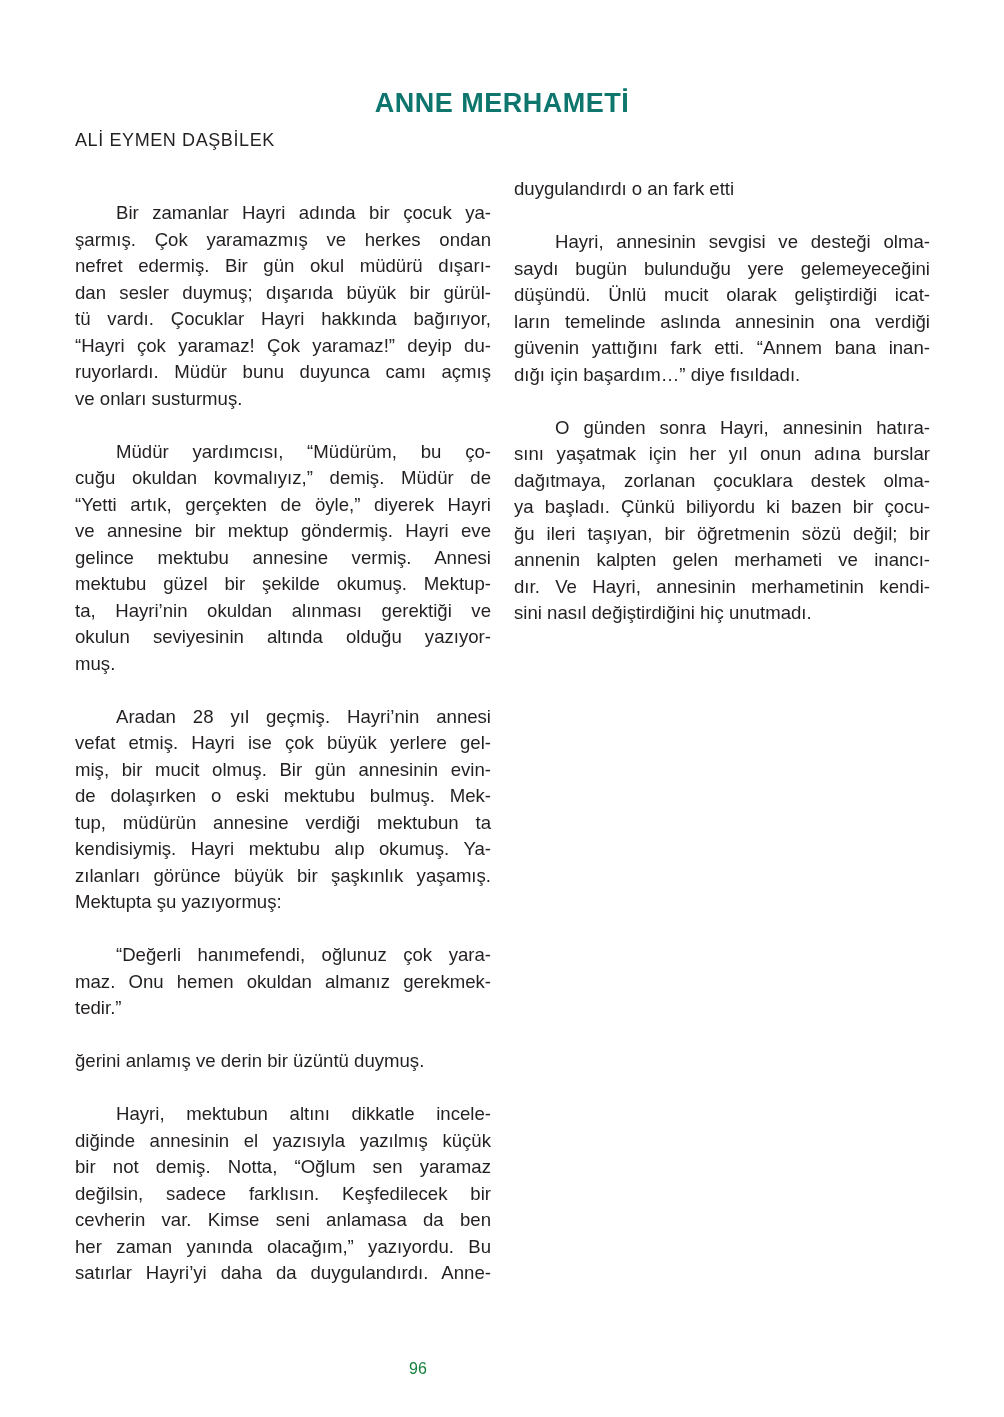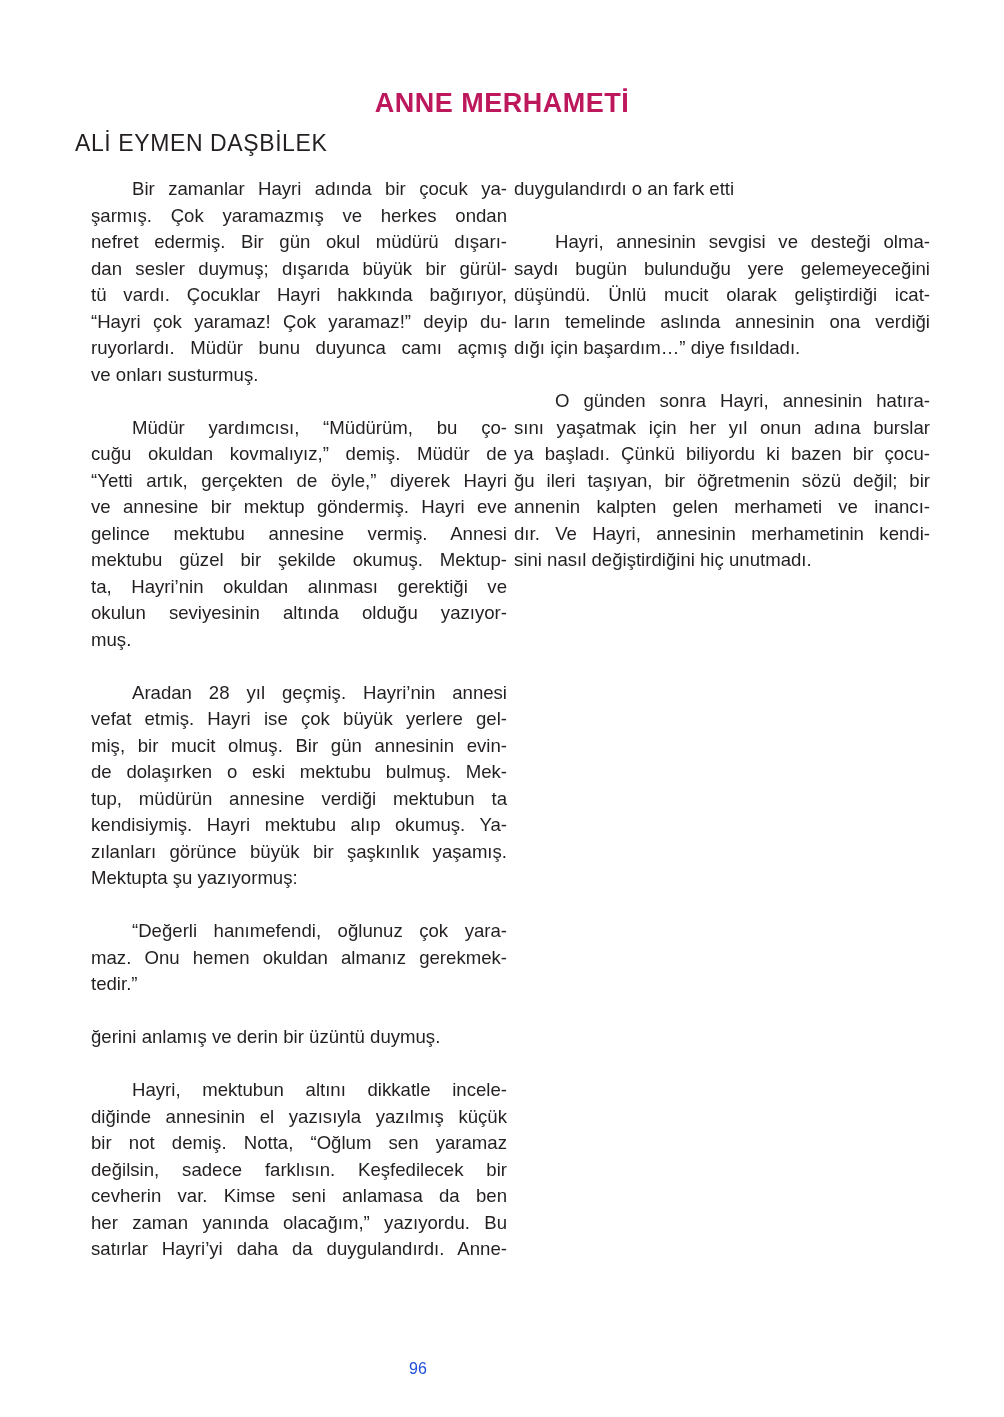--- a/index.html
+++ b/index.html
@@ -17,36 +17,36 @@
     }
     .title {
       position: absolute;
       top: 70px;
       left: 0;
       width: 1004px;
       text-align: center;
       font-size: 27px;
       font-weight: bold;
       letter-spacing: 0.5px;
-      color: #be185d;
+      color: #0f766e;
     }
     .author {
       position: absolute;
       top: 130px;
       left: 75px;
-      font-size: 23px;
+      font-size: 18px;
       letter-spacing: 0.6px;
       color: #231f20;
     }
     .column {
       position: absolute;
       top: 176px;
       width: 416px;
     }
-    .col-left { left: 91px; }
+    .col-left { left: 75px; margin-top: 24px; }
     .col-right { left: 514px; }
     .para {
       margin: 0 0 26.5px 0;
     }
     .line {
       display: block;
       height: 26.5px;
       line-height: 26.5px;
       font-size: 18.6px;
       text-align: justify;
@@ -61,21 +61,21 @@
     .line.indent {
       text-indent: 41px;
     }
     .page-number {
       position: absolute;
       top: 1360px;
       left: 0;
       width: 836px;
       text-align: center;
       font-size: 16px;
-      color: #1d4ed8;
+      color: #15803d;
     }
   </style>
 </head>
 <body>
 
 <h1 class="title">ANNE MERHAMETİ</h1>
 <div class="author">ALİ EYMEN DAŞBİLEK</div>
 
 <div class="column col-left">
 
@@ -138,26 +138,28 @@
 
   <div class="para">
     <span class="line last">duygulandırdı o an fark etti</span>
   </div>
 
   <div class="para">
     <span class="line indent">Hayri, annesinin sevgisi ve desteği olma-</span>
     <span class="line">saydı bugün bulunduğu yere gelemeyeceğini</span>
     <span class="line">düşündü. Ünlü mucit olarak geliştirdiği icat-</span>
     <span class="line">ların temelinde aslında annesinin ona verdiği</span>
+    <span class="line">güvenin yattığını fark etti. “Annem bana inan-</span>
     <span class="line last">dığı için başardım…” diye fısıldadı.</span>
   </div>
 
   <div class="para">
     <span class="line indent">O günden sonra Hayri, annesinin hatıra-</span>
     <span class="line">sını yaşatmak için her yıl onun adına burslar</span>
+    <span class="line">dağıtmaya, zorlanan çocuklara destek olma-</span>
     <span class="line">ya başladı. Çünkü biliyordu ki bazen bir çocu-</span>
     <span class="line">ğu ileri taşıyan, bir öğretmenin sözü değil; bir</span>
     <span class="line">annenin kalpten gelen merhameti ve inancı-</span>
     <span class="line">dır. Ve Hayri, annesinin merhametinin kendi-</span>
     <span class="line last">sini nasıl değiştirdiğini hiç unutmadı.</span>
   </div>
 </div>
 
 <div class="page-number">96</div>
 

